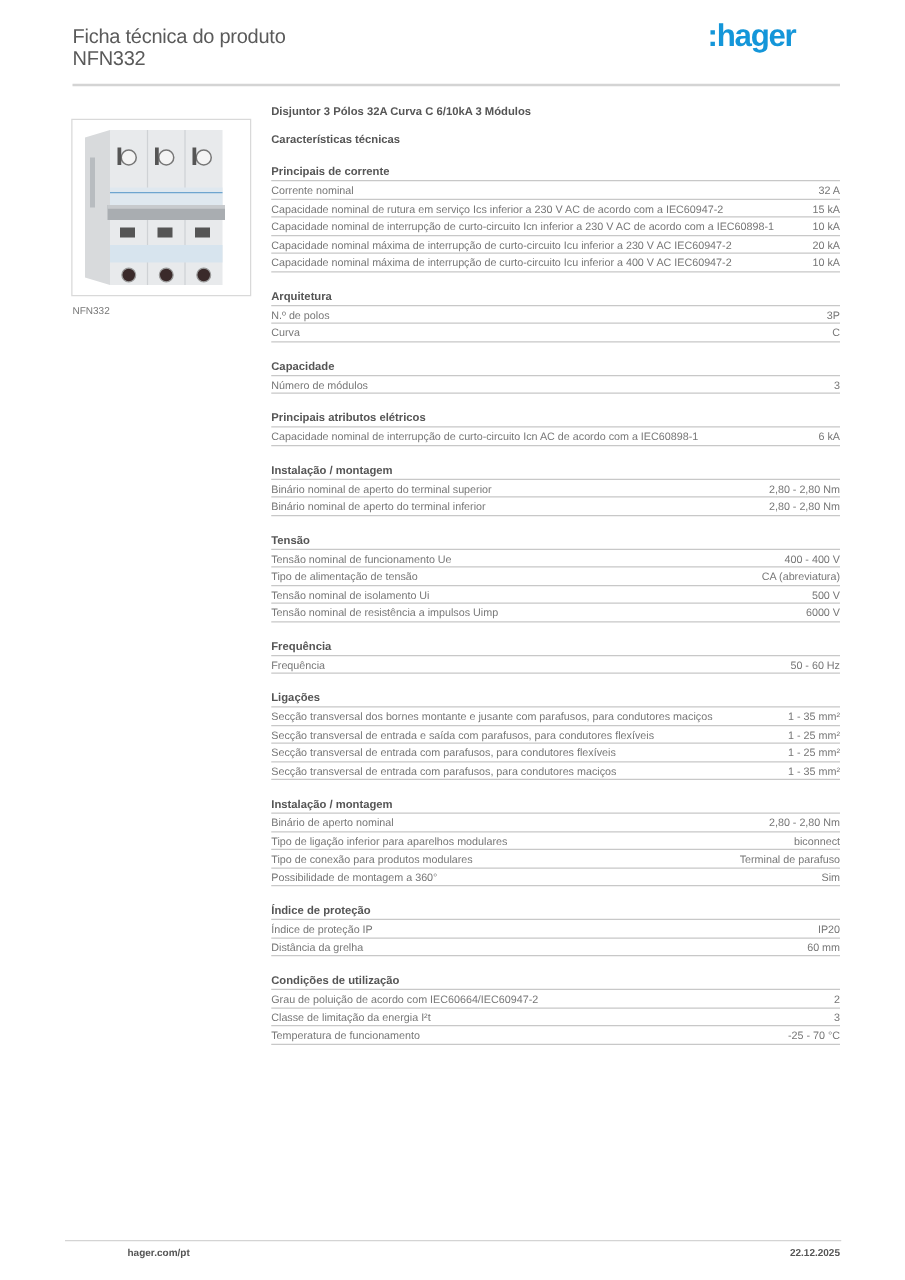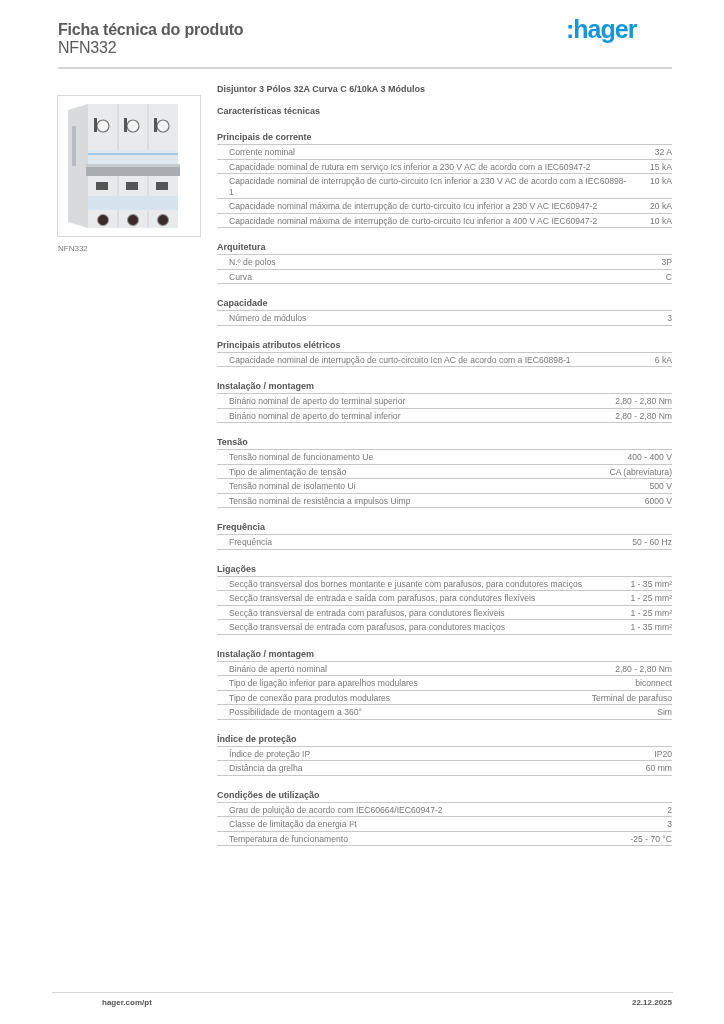--- a/index.html
+++ b/index.html
@@ -2,21 +2,21 @@
 <html><head>
 <meta charset="utf-8">
 <style>
   html, body { margin: 0; padding: 0; background: #ffffff; }
   body {
     width: 724px; height: 1024px; position: relative; overflow: hidden;
     font-family: "Liberation Sans", sans-serif; color: #555;
   }
   .header-title {
     position: absolute; left: 58px; top: 21px;
-    font-size: 16px; font-weight: bold; color: #5a5a5a; letter-spacing: -0.2px;
+    font-size: 16px; font-weight: normal; color: #5a5a5a; letter-spacing: -0.2px;
   }
   .header-sub {
     position: absolute; left: 58px; top: 39px;
     font-size: 16px; color: #5a5a5a; letter-spacing: -0.2px;
   }
   .logo {
     position: absolute; left: 566px; top: 15px;
     font-size: 25px; font-weight: bold; color: #1496d9; letter-spacing: -1px;
   }
   .header-rule {
@@ -38,21 +38,21 @@
   .section:first-of-type { margin-top: 14px; }
   .section-title {
     font-size: 9px; font-weight: bold; color: #555; line-height: 12px; height: 12px;
     border-bottom: 1px solid #c8c8c8; padding-bottom: 1px;
   }
   .row {
     display: flex; justify-content: space-between; align-items: flex-start;
     font-size: 8.6px; color: #777; line-height: 10.5px;
     border-bottom: 1px solid #c8c8c8; padding: 2px 0 1px 0;
   }
-  .row .label { flex: 1; padding-right: 20px; margin-left: 12px; }
+  .row .label { flex: 1; padding-right: 20px; }
   .row .value { white-space: nowrap; text-align: left; }
   .footer-rule {
     position: absolute; left: 52px; top: 992px; width: 621px; height: 1px; background: #d4d4d4;
   }
   .footer-left { position: absolute; left: 58px; top: 998px; font-size: 8px; font-weight: bold; color: #555; margin-left: 44px; }
   .footer-mid { position: absolute; left: 320px; top: 1040px; font-size: 8px; color: #888; margin-left: 39px; }
   .footer-right { position: absolute; right: 52px; top: 998px; font-size: 8px; font-weight: bold; color: #555; }
 </style>
 </head>
 <body>

